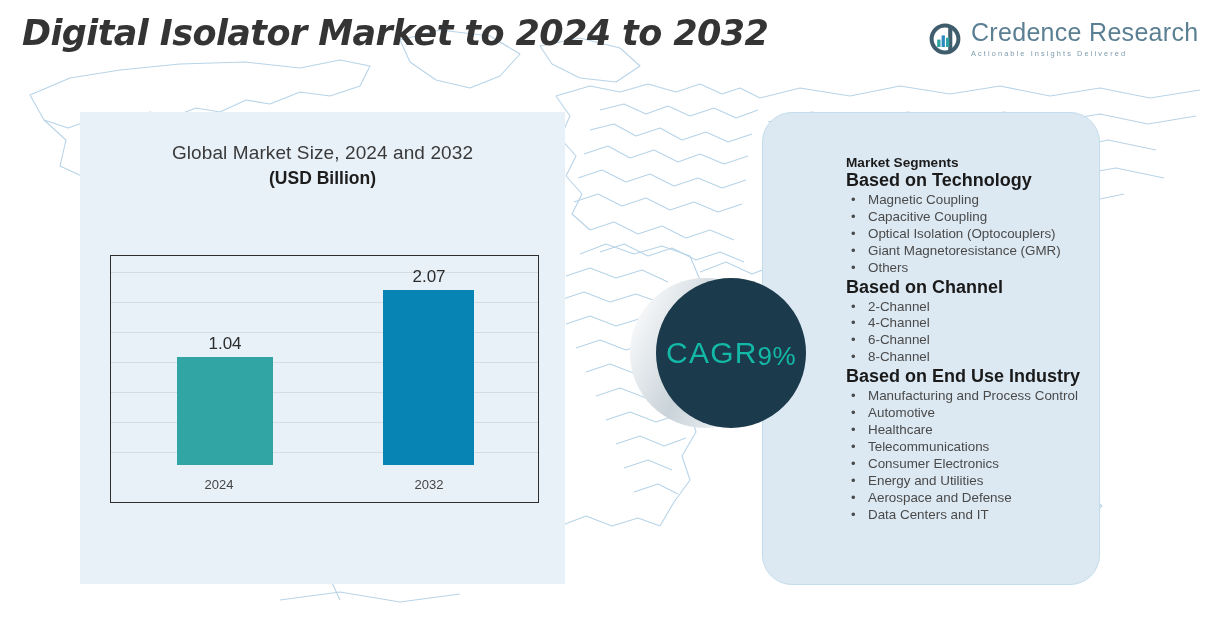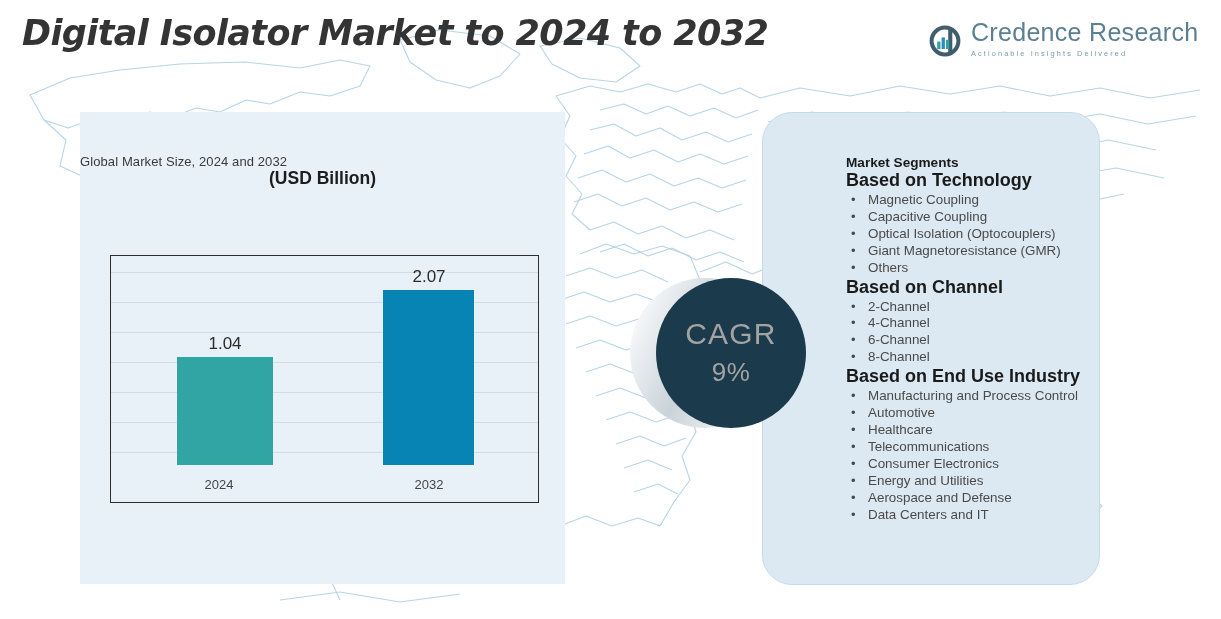--- a/index.html
+++ b/index.html
@@ -24,38 +24,38 @@
     background:#dce9f3; border:1px solid #c3dcea; border-radius:30px; z-index:3;
   }
 
   
   #title {
     position:absolute; left:22px; top:13px; z-index:6;
     font-family:"DejaVu Sans", sans-serif;
     font-size:35px; font-weight:bold; font-style:italic;
     letter-spacing:-0.6px; color:#343434; white-space:nowrap;
   }
-  #logo { position:absolute; left:928px; top:20px; z-index:6; display:flex; align-items:flex-end; }
+  #logo { position:absolute; left:928px; top:20px; z-index:6; display:flex; align-items:center; }
   #logo-mark { width:34px; height:34px; flex:0 0 34px; }
   #logo-text { margin-left:9px; }
   #logo-name {
     font-family:"Liberation Sans", sans-serif;
     font-size:25px; color:#5b7f93; letter-spacing:0.3px; line-height:1;
     white-space:nowrap;
   }
   #logo-tag {
     font-family:"Liberation Sans", sans-serif;
     font-size:7.4px; color:#7c9aab; letter-spacing:2.1px;
     margin-top:4px; white-space:nowrap;
   }
 
   
   #chart-title {
     position:absolute; left:80px; top:142px; width:485px; z-index:4;
-    text-align:left; font-size:13px; color:#3a3a3a; letter-spacing:0.1px;margin-top:12px;
+    text-align:center; font-size:19px; color:#3a3a3a; letter-spacing:0.1px;
   }
   #chart-subtitle {
     position:absolute; left:80px; top:168px; width:485px; z-index:4;
     text-align:center; font-size:17.5px; font-weight:bold; color:#1d1d1d;
   }
   #plot {
     position:absolute; left:110px; top:255px; width:429px; height:248px;
     border:1.6px solid #2e2e2e; background:rgba(233,241,248,0.35); z-index:4;
   }
   .gridline { position:absolute; left:0; width:100%; height:1px; background:#d5dde4; }
@@ -75,21 +75,21 @@
   #lab-2032 { left:258px; }
 
   
   #cagr-wrap { position:absolute; left:630px; top:278px; width:176px; height:150px; z-index:5; }
   #cagr-ring {
     position:absolute; left:0; top:0; width:150px; height:150px; border-radius:50%;
     background: linear-gradient(115deg,#fdfdfe 6%,#c9d3d9 46%,#e9eef1 72%,#fbfcfc 100%);
   }
   #cagr-circle {
     position:absolute; left:26px; top:0; width:150px; height:150px; border-radius:50%;
-    background:#1b3a4b; color:#a3a3a3; display:flex; flex-direction:column;
+    background:#1b3a4b; color:#14b8a6; display:flex; flex-direction:row;
     align-items:center; justify-content:center;
   }
   #cagr-label { font-size:30px; letter-spacing:1.2px; line-height:1.05; }
   #cagr-value { font-size:26px; margin-top:7px; letter-spacing:0.4px; }
 
   
   #segments { position:absolute; left:846px; top:155px; width:252px; z-index:4; }
   .seg-title { font-size:13.6px; font-weight:bold; color:#1a1a1a; }
   .seg-group-head { font-size:18px; font-weight:bold; color:#1a1a1a; margin-bottom:1px; }
   .seg-list { list-style:none; margin:0 0 0 0; padding:0; }

